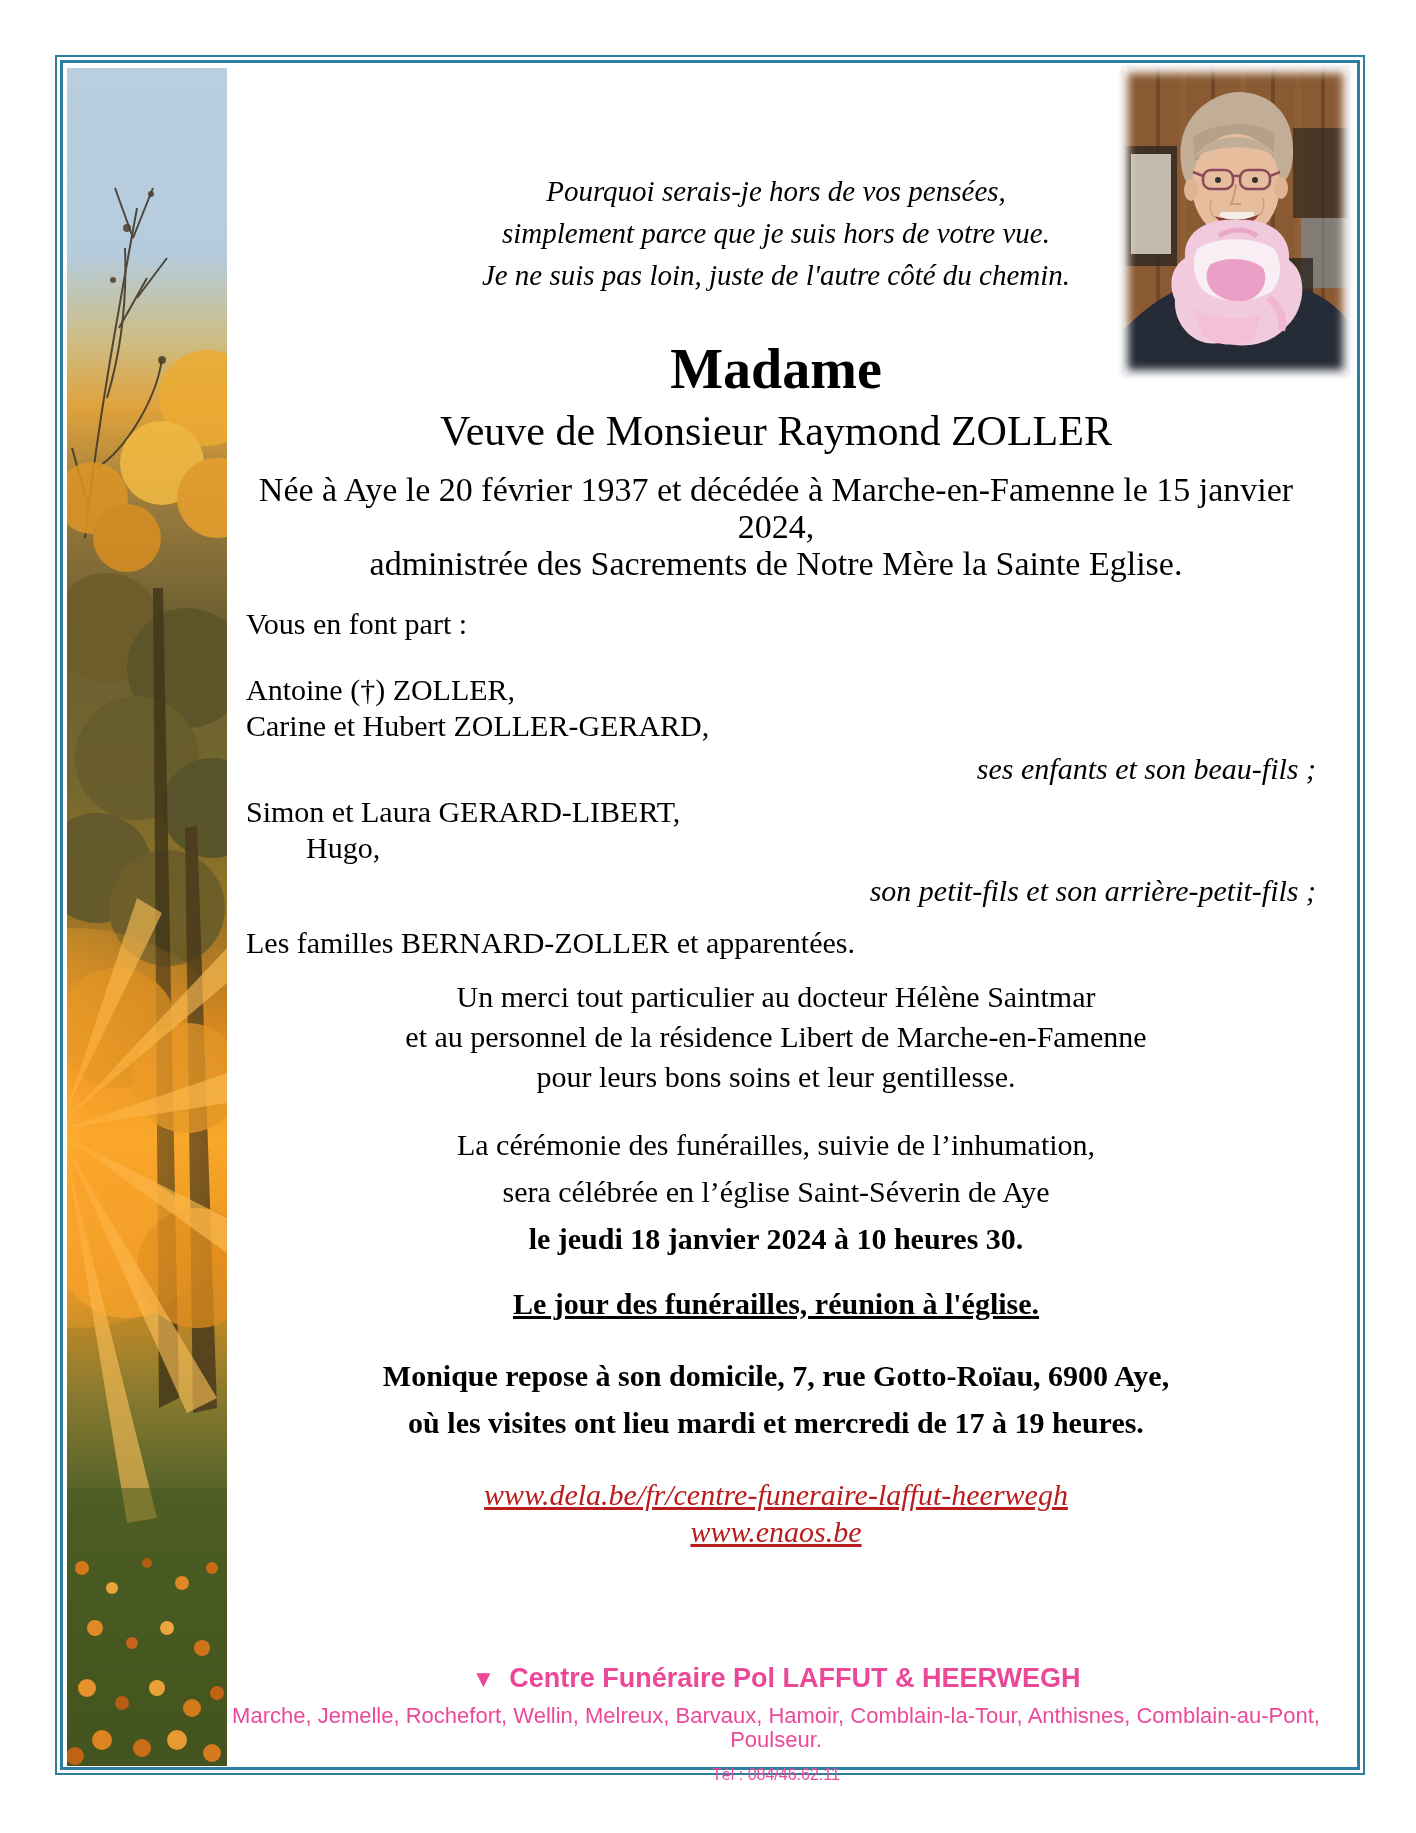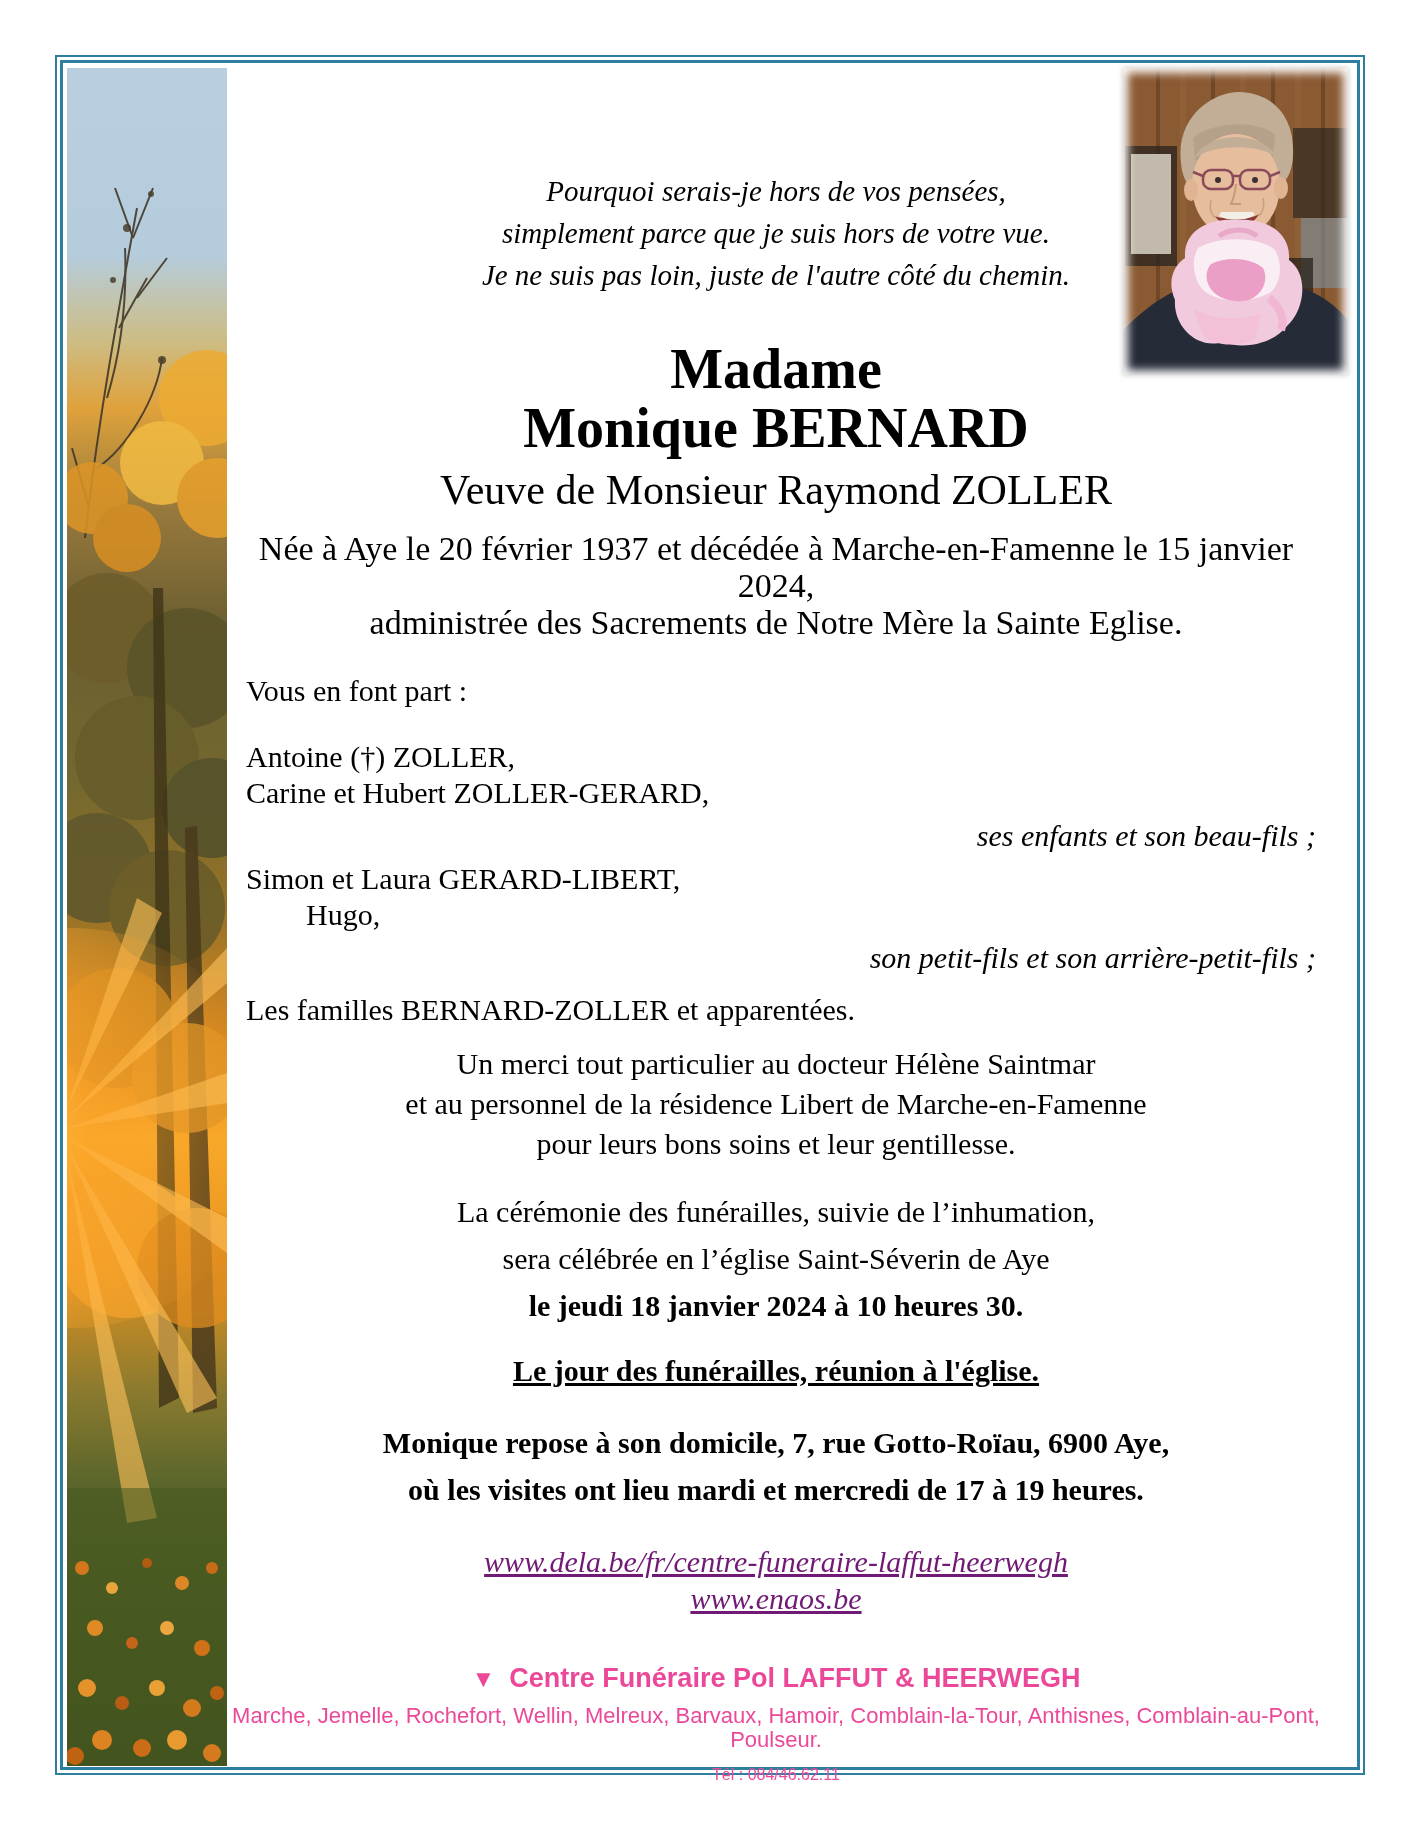--- a/index.html
+++ b/index.html
@@ -48,34 +48,34 @@
   }
   
   .content{
     position:absolute;left:230px;top:68px;width:1092px;
     font-size:30px;line-height:36px;
   }
   .quote{margin-top:102px;text-align:center;font-style:italic;font-size:29px;line-height:42px;}
   .title-block{margin-top:44px;text-align:center;font-weight:bold;font-size:56px;line-height:59px;}
   .subtitle{margin-top:8px;text-align:center;font-size:42px;line-height:48px;}
   .life{margin-top:16px;text-align:center;font-size:34px;line-height:37px;}
-  .intro{margin-top:32px;text-align:left;padding-left:16px;}
+  .intro{margin-top:24px;text-align:left;padding-left:16px;}
   .fam{padding-left:16px;}
   .fam-first{margin-top:30px;}
   .fam-right{margin-top:7px;text-align:right;font-style:italic;padding-right:6px;}
   .fam-gap{margin-top:7px;}
   .fam-indent{padding-left:76px;}
   .families{margin-top:16px;padding-left:16px;}
   .thanks{margin-top:16px;text-align:center;line-height:40px;}
   .ceremony{margin-top:24px;text-align:center;line-height:47px;}
   .bold{font-weight:bold;}
   .meeting{margin-top:24px;text-align:center;font-weight:bold;line-height:36px;text-decoration:underline;}
   .visits{margin-top:30px;text-align:center;font-weight:bold;line-height:47px;}
   .condolences{margin-top:30px;text-align:center;font-style:italic;line-height:38px;}
-  .condolences a{color:#701a75;text-decoration:underline;display:block;line-height:37px;}
+  .condolences a{color:#b91c1c;text-decoration:underline;display:block;line-height:37px;}
   
   .footer{
     position:absolute;left:230px;top:1662px;width:1092px;
     text-align:center;color:#ec4899;
     font-family:"Liberation Sans","DejaVu Sans",sans-serif;
   }
   .footer-company{font-size:27px;font-weight:bold;line-height:32px;}
   .footer-marker{display:inline-block;margin-right:14px;font-size:24px;}
   .footer-locations{margin-top:9px;font-size:22px;line-height:24px;}
   .footer-phone{margin-top:13px;font-size:16px;line-height:20px;}
@@ -242,21 +242,20 @@
   <div class="content">
 
     <div class="quote">
       <div>Pourquoi serais-je hors de vos pensées,</div>
       <div>simplement parce que je suis hors de votre vue.</div>
       <div>Je ne suis pas loin, juste de l'autre côté du chemin.</div>
     </div>
 
     <div class="title-block">
       <div>Madame</div>
-      <div>Monique BERNARD</div>
     </div>
 
     <div class="subtitle">Veuve de Monsieur Raymond ZOLLER</div>
 
     <div class="life">
       <div>Née à Aye le 20 février 1937 et décédée à Marche-en-Famenne le 15 janvier 2024,</div>
       <div>administrée des Sacrements de Notre Mère la Sainte Eglise.</div>
     </div>
 
     <div class="intro">Vous en font part :</div>

